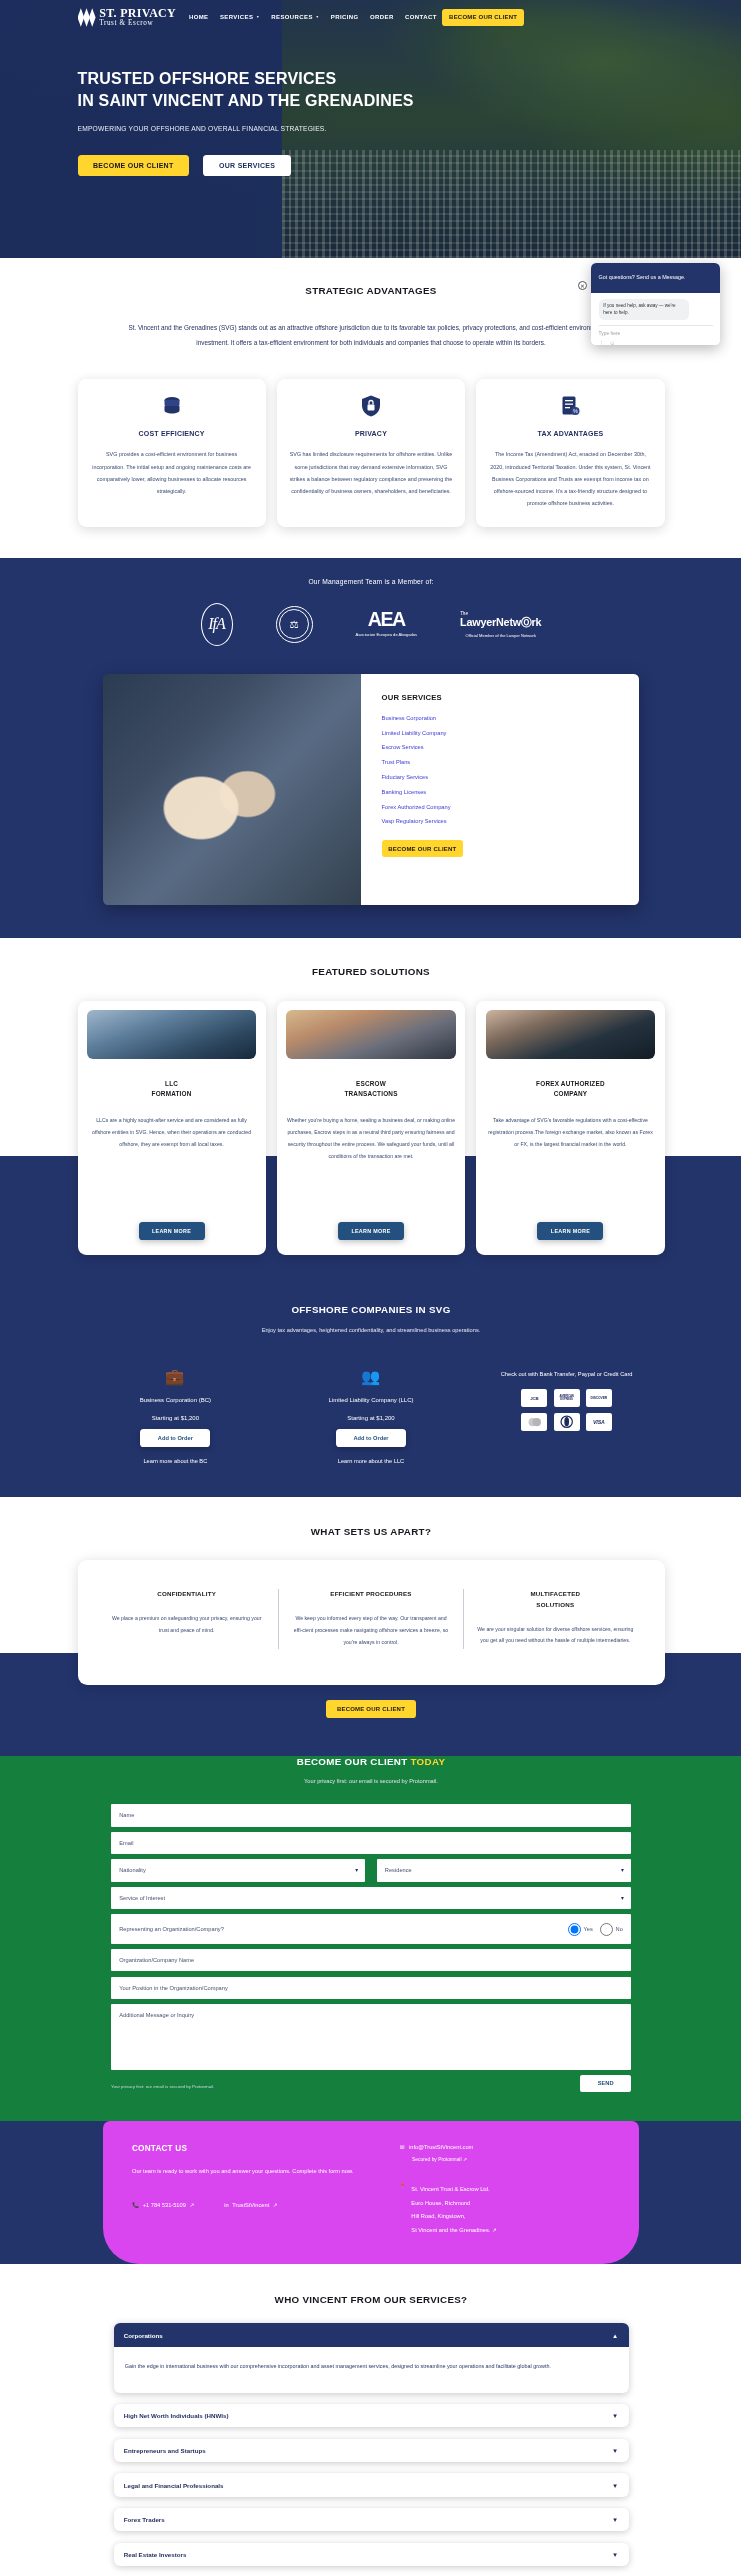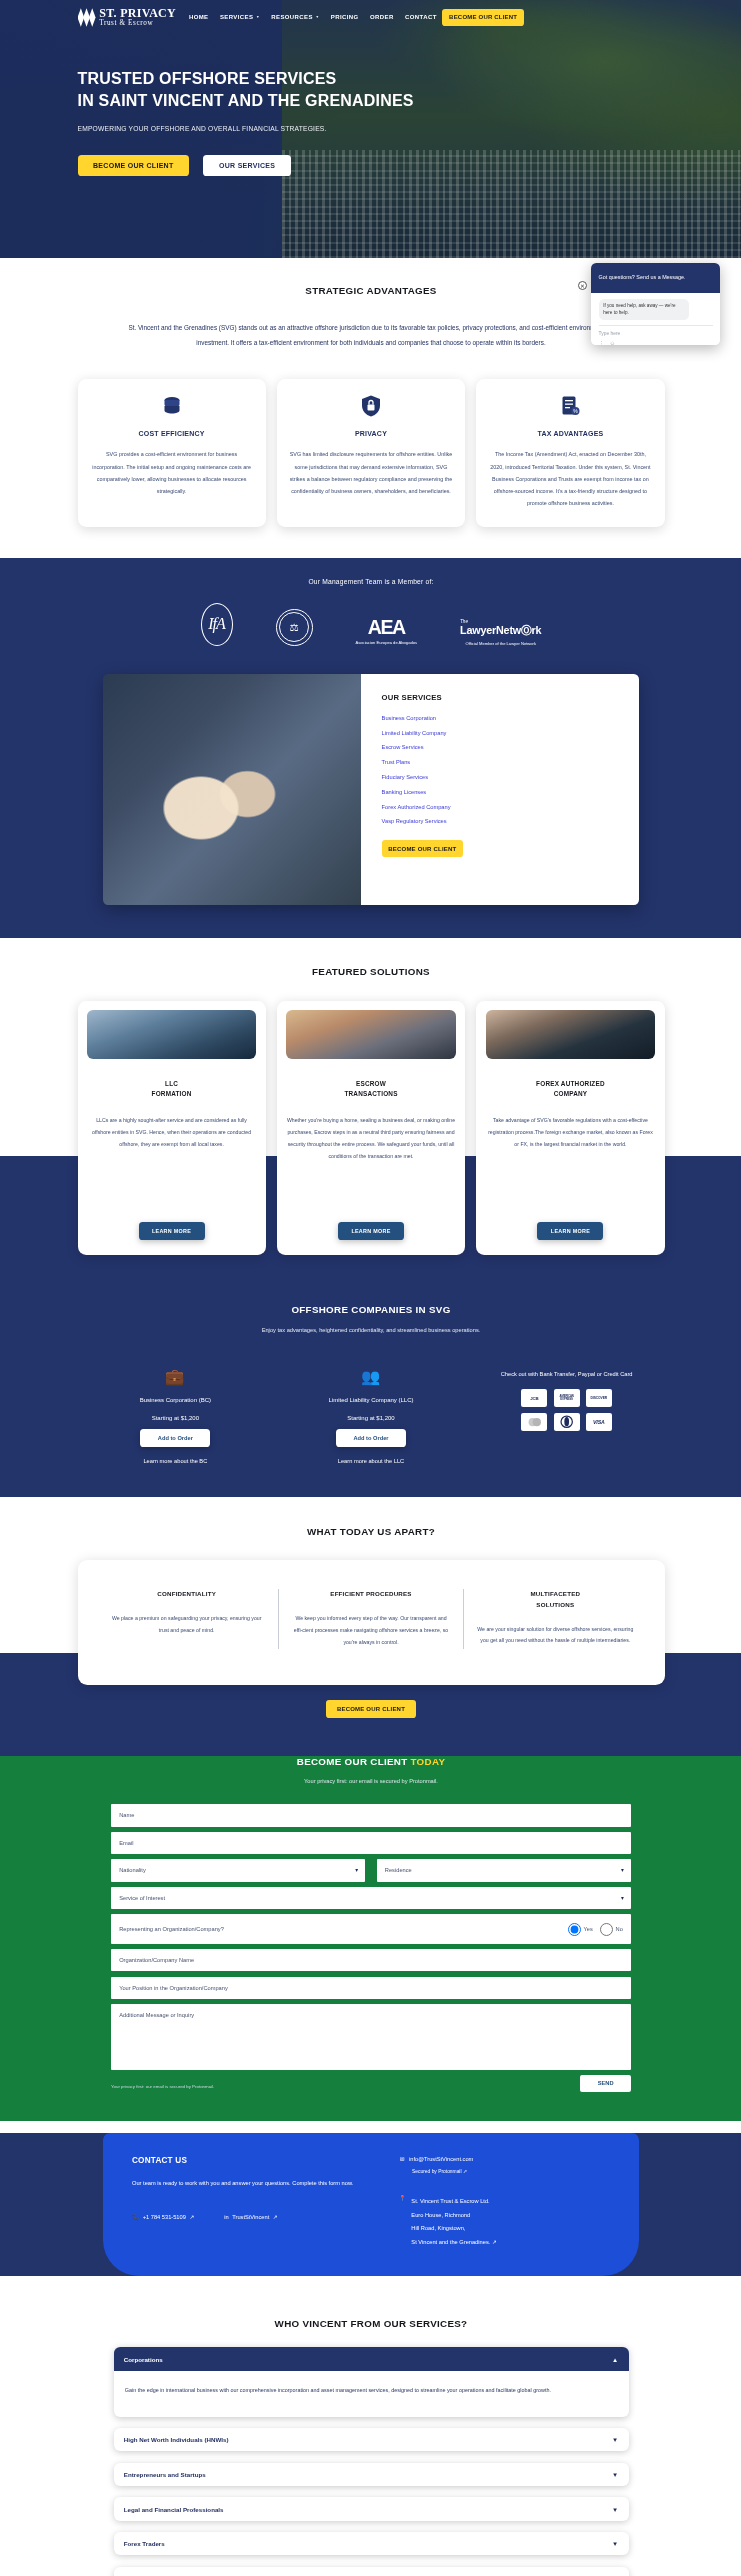--- a/index.html
+++ b/index.html
@@ -80,21 +80,21 @@
   #chat .bd { background:#fff; height:52px; padding:6.2px 7.2px; position:relative; }
   #chat .bub { background:#f0f1f3; border-radius:5.2px; padding:3.6px 4.6px; font-size:4.6px; color:#333; line-height:1.5; display:inline-block; max-width:90px;}
   #chat .inp { border-top:0.5px solid #e7e7e9; margin-top:5.2px; padding-top:4.6px; font-size:4.9px; color:#9aa0a6; }
   #chat .tools { margin-top:4.1px; color:#9aa0a6; font-size:5.7px; display:flex; gap:5.2px; }
   #chatclose { position:absolute; right:155px; top:23px; width:9.3px; height:9.3px; border:0.7px solid #555; border-radius:50%;
                color:#444; font-size:5.2px; line-height:8.2px; text-align:center; z-index:41; cursor:pointer; background:#fff;}
 
   
   #members { background:#23346b; padding:20.6px 0 28px; }
   #members .lbl { text-align:center; color:#fff; font-size:6.7px; letter-spacing:0.2px; }
-  #members .row { display:flex; justify-content:center; align-items:flex-end; gap:43px; margin-top:17.5px; }
+  #members .row { display:flex; justify-content:center; align-items:center; gap:43px; margin-top:17.5px; }
   .mlogo { color:#fff; text-align:center; }
   .ifa-o { width:32px; height:43px; border:1px solid #fff; border-radius:50%; display:flex; align-items:center; justify-content:center;
            font-family:"Liberation Serif",serif; font-size:16px; font-style:italic; letter-spacing:-1px;}
   .seal { width:37px; height:37px; border:1px solid #fff; border-radius:50%; position:relative; display:flex; align-items:center; justify-content:center;}
   .seal::before { content:""; position:absolute; inset:2.6px; border:0.5px solid #fff; border-radius:50%; }
   .seal span { font-size:10.3px; }
   .aea { font-family:"Liberation Sans",sans-serif; font-weight:800; font-size:19.6px; letter-spacing:-1.5px; line-height:.9; }
   .aea small { display:block; font-size:4.1px; font-weight:400; letter-spacing:0; line-height:1.45; margin-top:3.6px; }
   .tln .a { font-size:4.6px; font-style:italic; text-align:left; }
   .tln .b { font-size:10.8px; font-weight:700; letter-spacing:-0.2px; }
@@ -168,21 +168,21 @@
   .radio-row { background:#fff; border-radius:1px; padding:8.2px; display:flex; align-items:center; margin-bottom:5.2px; font-size:5.7px; color:#46526f;}
   .radio-row .sp { flex:1; }
   .radio-row label { display:inline-flex; align-items:center; gap:2.6px; margin-left:7.2px; cursor:pointer; }
   textarea.fld { height:66px; resize:none; }
   #client .note { color:#cfd6e6; font-size:4.4px; margin-top:5.2px; }
   #client .srow { display:flex; align-items:center; justify-content:space-between; }
   .b-send { background:#fff; color:#24507f; padding:5.2px 17.5px; border-radius:2.1px; font-size:5.7px; border:none; cursor:pointer; font-weight:600;}
 
   
   #contact { background:#23346b; padding:0 0 0; }
-  #contactcard { width:536px; margin:12px auto; background:#1d4ed8; border-radius:7.2px 7.2px 36px 36px; padding:23px 29px 27px;
+  #contactcard { width:536px; margin:0 auto; background:#d946ef; border-radius:7.2px 7.2px 36px 36px; padding:23px 29px 27px;
                  display:flex; color:#fff; }
   #contactcard .l { width:56%; }
   #contactcard h3 { font-size:8.2px; font-weight:800; letter-spacing:0.2px; }
   #contactcard .p1 { font-size:5.7px; line-height:2.3; margin-top:12.4px; }
   #contactcard .crow { display:flex; gap:30px; margin-top:24px; font-size:5.7px; align-items:center; }
   #contactcard .crow span { display:inline-flex; align-items:center; gap:3.6px; }
   #contactcard .r { flex:1; font-size:5.7px; }
   #contactcard .r .e { display:flex; gap:4.6px; align-items:center; }
   #contactcard .r .sm { font-size:4.9px; margin-top:6.2px; margin-left:12.4px; }
   #contactcard .addr { margin-top:21.6px; display:flex; gap:4.6px; }
@@ -415,21 +415,21 @@
             </div>
           <div class="cc" style="font-size:5.2px;font-style:italic">VISA</div>
         </div>
       </div>
     </div>
   </div>
 </section>
 
 <section id="apart">
   <div class="sec">
-    <h2 class="sectitle">WHAT TODAY US APART?</h2>
+    <h2 class="sectitle">WHAT SETS US APART?</h2>
     <div class="panel">
       <div class="c">
         <h3 style="white-space:pre-line">CONFIDENTIALITY</h3>
         <p>We place a premium on safeguarding your privacy, ensuring your trust and peace of mind.</p>
       </div>
       <div class="c">
         <h3 style="white-space:pre-line">EFFICIENT PROCEDURES</h3>
         <p>We keep you informed every step of the way. Our transparent and effi-cient processes make navigating offshore services a breeze, so you're always in control.</p>
       </div>
       <div class="c">

